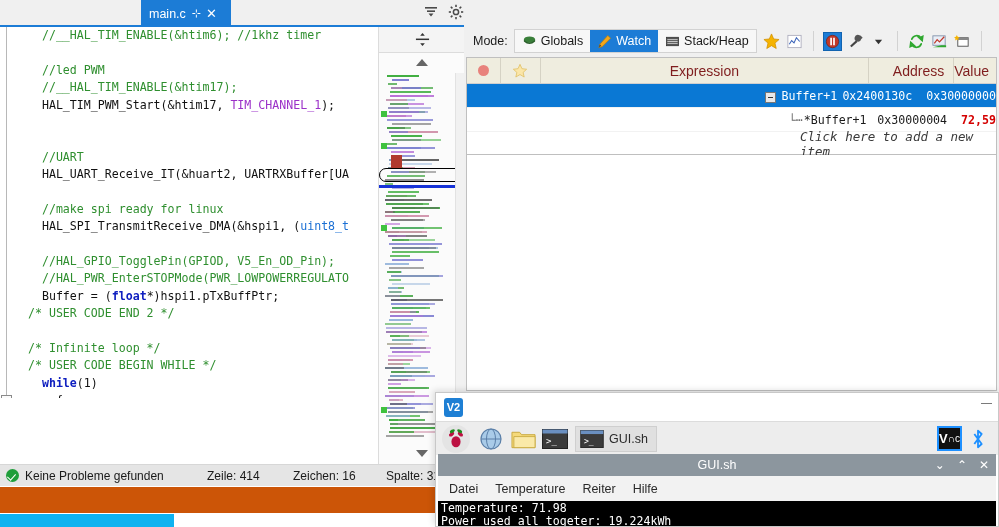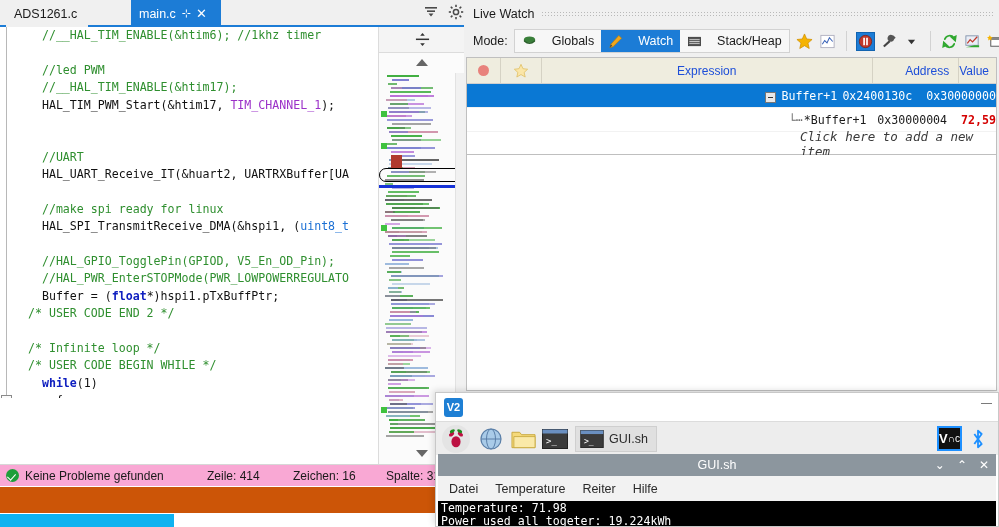--- a/index.html
+++ b/index.html
@@ -29,21 +29,21 @@
     display: flex; align-items: center;
     font-size: 12.5px;
     padding: 0 8px;
     box-sizing: border-box;
     color: #1a1a1a;
     white-space: nowrap;
   }
   .tab.inactive { background: #f0f0f0; }
   .tab.active { background: #1c7cd6; color: #ffffff; }
   #tab-ads { left: 6px; width: 82px; }
-  #tab-main { left: 131px; width: 90px; }
+  #tab-main { left: 141px; width: 90px; }
   #tab-sensors { left: 229px; width: 80px; }
   .tab-pin {
     margin-left: 6px; font-size: 11px; color: #ffffff; line-height: 1;
   }
   .tab-close {
     margin-left: 5px; font-size: 13px; color: #ffffff; line-height: 1; font-weight: 300;
   }
   .tabbar-icons { position: absolute; right: 6px; top: 4px; display: flex; gap: 9px; align-items: center;}
   .ti { width: 16px; height: 16px; display:block; }
 
@@ -114,21 +114,21 @@
   .mm-bluebar { position:absolute; left:0; width:86px; height:3px; background:#1733d8; }
   .mm-redmark { position:absolute; width:11px; height:14px; background:#b03a2e; }
   .mm-scroll-right {
     position:absolute; right:0; top:46px; width:9px; height:370px; background:#f1f1f1;
     border-left:1px solid #e2e2e2;
   }
 
   
   #statusbar {
     position: absolute; left: 0; top: 464px; width: 470px; height: 22px;
-    background: #f9a8d4;
+    background: #e5e5e5;
     border-top: 1px solid #d7d7d7;
     box-sizing: border-box;
     display: flex; align-items: center;
     font-size: 12px; color: #1a1a1a;
   }
   .sb-ok {
     width: 13px; height: 13px; border-radius: 50%;
     background: #1e9e3a; margin: 0 6px 0 6px; position: relative; flex: none;
   }
   .sb-ok::after {
@@ -174,37 +174,37 @@
   .lw-toolbar {
     position:absolute; left:0; top:27px; width:535px; height:28px;
     display:flex; align-items:center; background:#f0f0f0;
   }
   .tb-mode-label { margin-left: 9px; font-size:12.5px; color:#1a1a1a; }
   .tb-group {
     display:flex; align-items:center; margin-left:6px;
     border:1px solid #d2d2d2; background:#f7f7f7; height: 22px;
   }
   .tb-btn {
-    display:flex; align-items:center; gap:15px; height:22px; padding:0 7px;
+    display:flex; align-items:center; gap:4px; height:22px; padding:0 7px;
     font-size:12.5px; color:#1a1a1a; box-sizing:border-box; white-space:nowrap;
   }
   .tb-btn.sel { background:#1c7cd6; color:#ffffff; }
   .tb-sep { width:1px; height:20px; background:#d2d2d2; margin:0 5px; }
   .tb-icons { display:flex; align-items:center; gap:4px; margin-left:5px; }
   .tb-ico { width:19px; height:19px; display:flex; align-items:center; justify-content:center; }
   .tb-ico.act { background:#1c7cd6; border:1px solid #1163b0; box-sizing:border-box; }
 
   
   .lw-table {
     position:absolute; left:2px; top:57px; width:531px; height:98px;
     border:1px solid #bfbfbf; box-sizing:border-box; background:#ffffff;
   }
   .lw-head { display:flex; height:25px; background:#efeddf; border-bottom:1px solid #cfcfcf; }
   .hc { display:flex; align-items:center; justify-content:center;
-        font-size:12px; color:#1d4ed8; border-right:1px solid #d5d2c4; box-sizing:border-box; }
+        font-size:14px; color:#7f1d1d; border-right:1px solid #d5d2c4; box-sizing:border-box; }
   .hc.c0 { width:38px; }
   .hc.c1 { width:45px; }
   .hc.c2 { width:370px; }
   .hc-addr { width:95px; justify-content:flex-end; padding-right:9px; }
   .hc-val { flex:1; justify-content:flex-end; padding-right:7px; border-right:none; }
   .dot-red { width:11px; height:11px; border-radius:50%; background:#e8827c; }
   .row {
     display:flex; height:24px; align-items:center;
     border-bottom:1px solid #f2f2f2; box-sizing:border-box;
   }
@@ -307,23 +307,20 @@
   .term-body div { white-space:pre; }
 </style>
 </head>
 <body>
 
 <div id="root">
 
   <div id="ide">
 
     <div class="tabbar">
-      <div class="tab inactive" id="tab-ads">
-        <span>ADS1261.c</span>
-      </div>
       <div class="tab active" id="tab-main">
         <span>main.c</span>
         <span class="tab-pin">⊹</span>
         <span class="tab-close">✕</span>
       </div>
       <div class="tabbar-icons">
         <svg class="ti" viewBox="0 0 16 16">
           <rect x="2" y="3" width="12" height="1.6" fill="#4a4a4a"></rect>
           <rect x="4" y="6.4" width="8" height="1.6" fill="#4a4a4a"></rect>
           <path d="M5.5 9.6 L8 12.6 L10.5 9.6 Z" fill="#4a4a4a"></path>
@@ -572,24 +569,20 @@
       <div class="sb-pos" id="sb-zeichen">Zeichen: 16</div>
       <div class="sb-pos" id="sb-spalte">Spalte: 31</div>
       <div class="sb-pos" id="sb-g">G</div>
     </div>
 
     <div class="orangebar"></div>
     <div class="cyanbar"></div>
   </div>
 
   <div id="livewatch">
-    <div class="lw-titlebar">
-      <div class="lw-title">Live Watch</div>
-      <div class="lw-dots"></div>
-    </div>
 
     <div class="lw-toolbar">
       <div class="tb-mode-label">Mode:</div>
 
       <div class="tb-group">
         <div class="tb-btn">
           <svg width="15" height="15" viewBox="0 0 16 16">
             <ellipse cx="8" cy="6" rx="6" ry="3.4" fill="#3a7f3a"></ellipse>
             <path d="M2 6 Q8 12 14 6 L14 8 Q8 13.5 2 8 Z" fill="#2b5f2b"></path>
           </svg>

